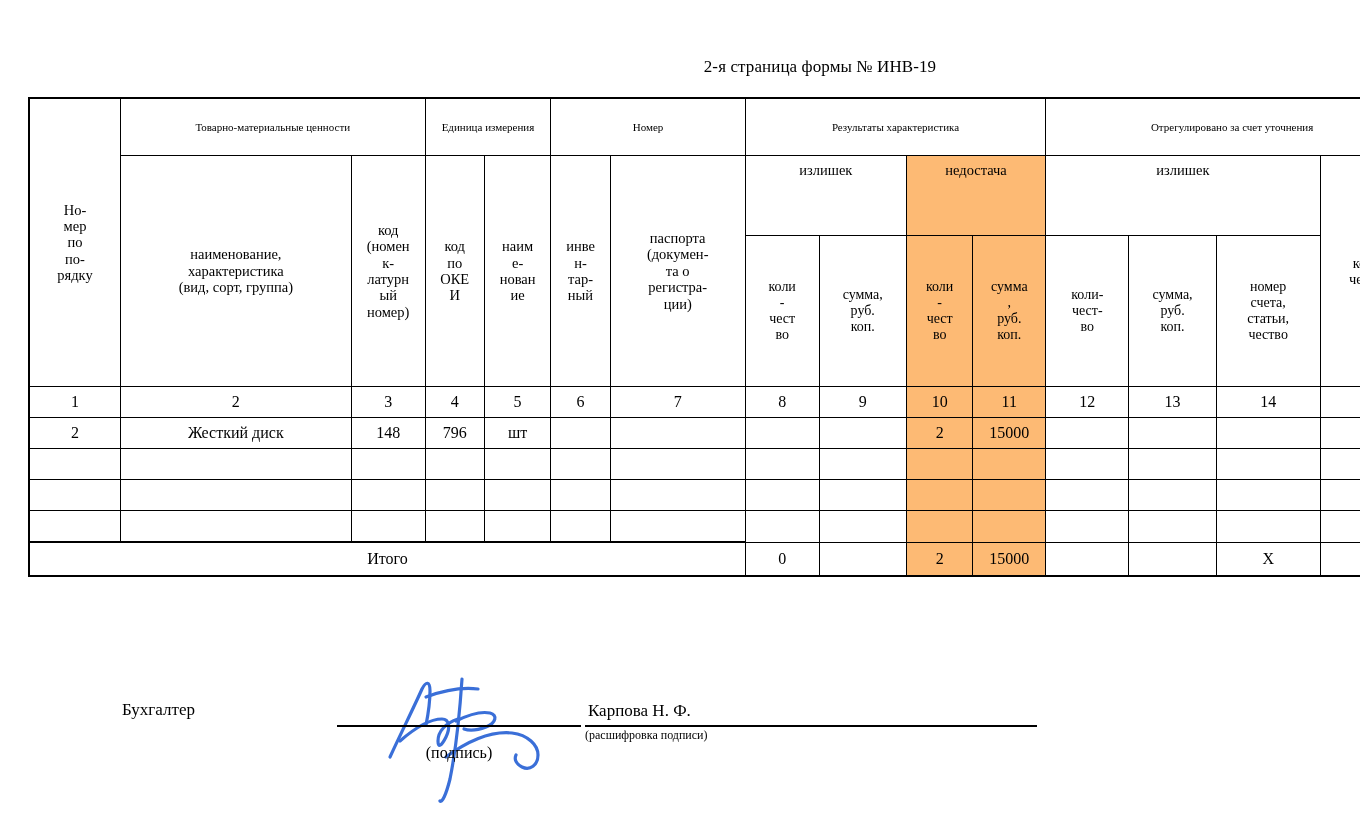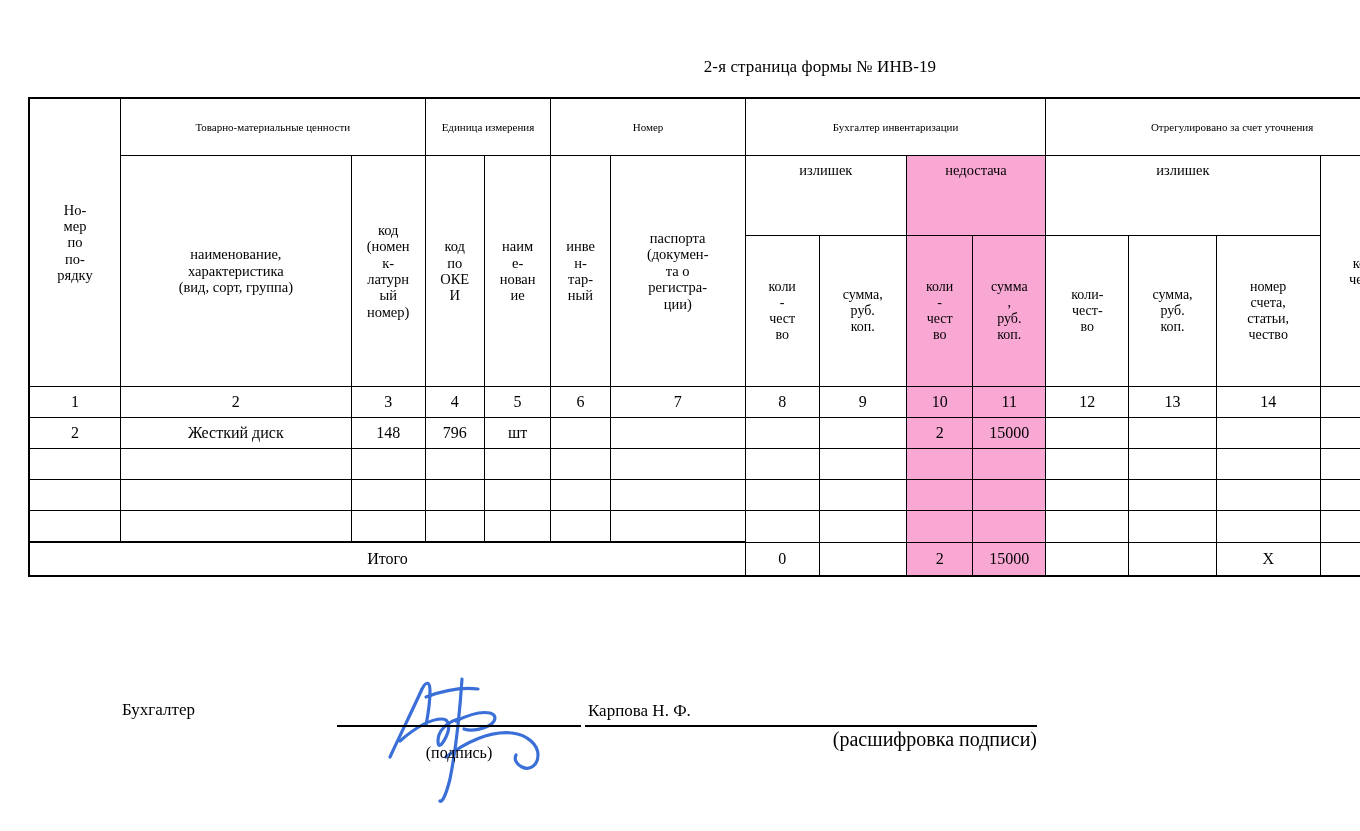--- a/index.html
+++ b/index.html
@@ -95,21 +95,21 @@
   .cell-left {
     text-align: left;
     padding-left: 6px;
   }
   .cell-right {
     text-align: right;
     padding-right: 10px;
   }
   
   .hl {
-    background: #f9a8d4;
+    background: #fdba74;
   }
   .total-blank {
     border-left: 2px solid #000 !important;
     border-top: 2px solid #000 !important;
     border-right: none !important;
     border-bottom: none !important;
   }
 
   
   #signature-block {
@@ -154,22 +154,22 @@
     left: 588px;
     top: 11px;
     font-size: 17px;
     white-space: nowrap;
   }
   #sig-caption-2 {
     position: absolute;
     left: 585px;
     top: 38px;
     width: 452px;
-    text-align: right;
-    font-size: 20px;
+    text-align: left;
+    font-size: 12px;
   }
   #sig-mark {
     position: absolute;
     left: 350px;
     top: -45px;
     width: 260px;
     height: 160px;
     pointer-events: none;
   }
 </style>
@@ -205,21 +205,21 @@
     <td rowspan="3" class="lbl">
       <div>Но-</div>
       <div>мер</div>
       <div>по</div>
       <div>по-</div>
       <div>рядку</div>
     </td>
     <td colspan="2" class="grp" style="height:54px">Товарно-материальные ценности</td>
     <td colspan="2" class="grp">Единица измерения</td>
     <td colspan="2" class="grp">Номер</td>
-    <td colspan="4" class="grp">Бухгалтер инвентаризации</td>
+    <td colspan="4" class="grp">Результаты характеристика</td>
     <td colspan="4" class="grp" style="text-align:center;white-space:nowrap">Отрегулировано за счет уточнения</td>
   </tr>
 
   <tr>
     <td rowspan="2" class="lbl">
       <div>наименование,</div>
       <div>характеристика</div>
       <div>(вид, сорт, группа)</div>
     </td>
     <td rowspan="2" class="lbl">

